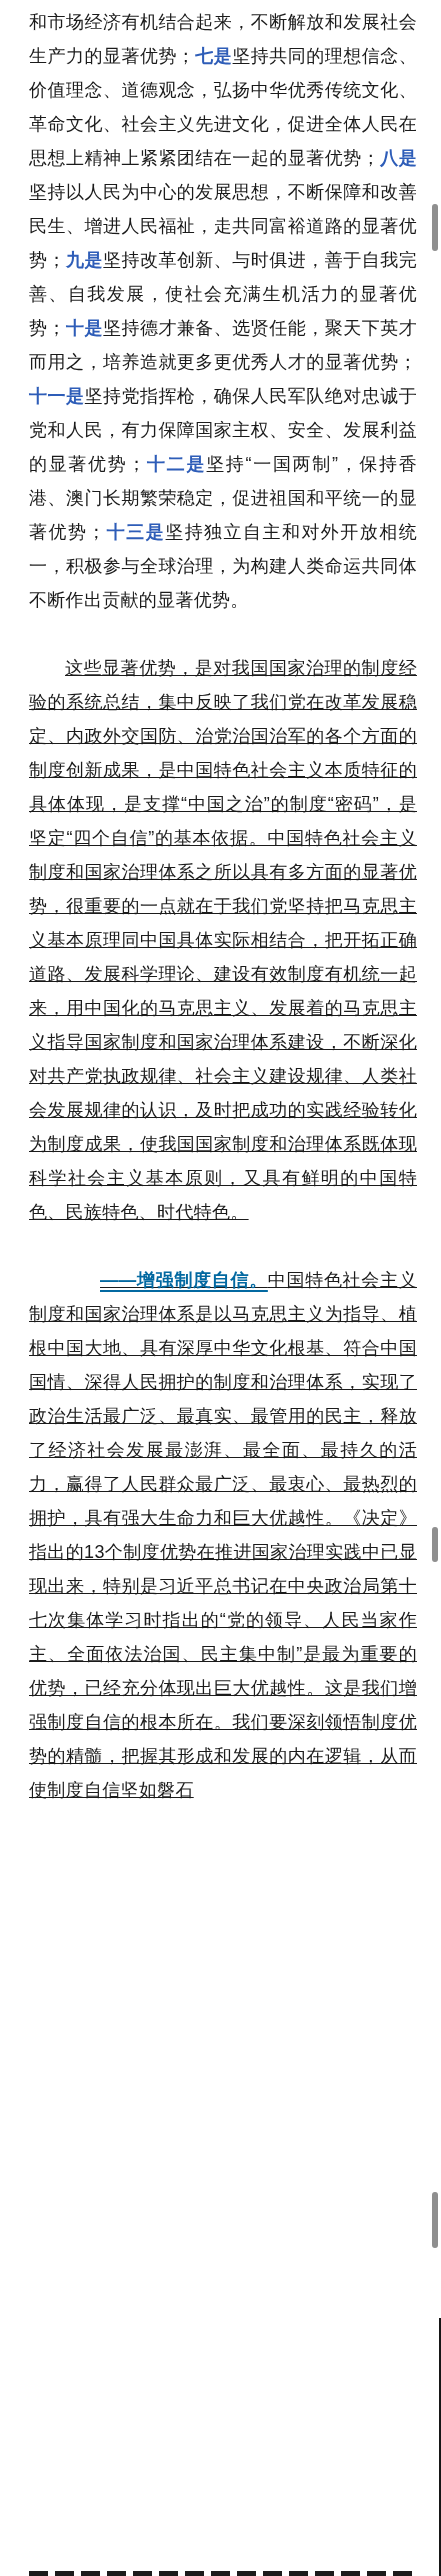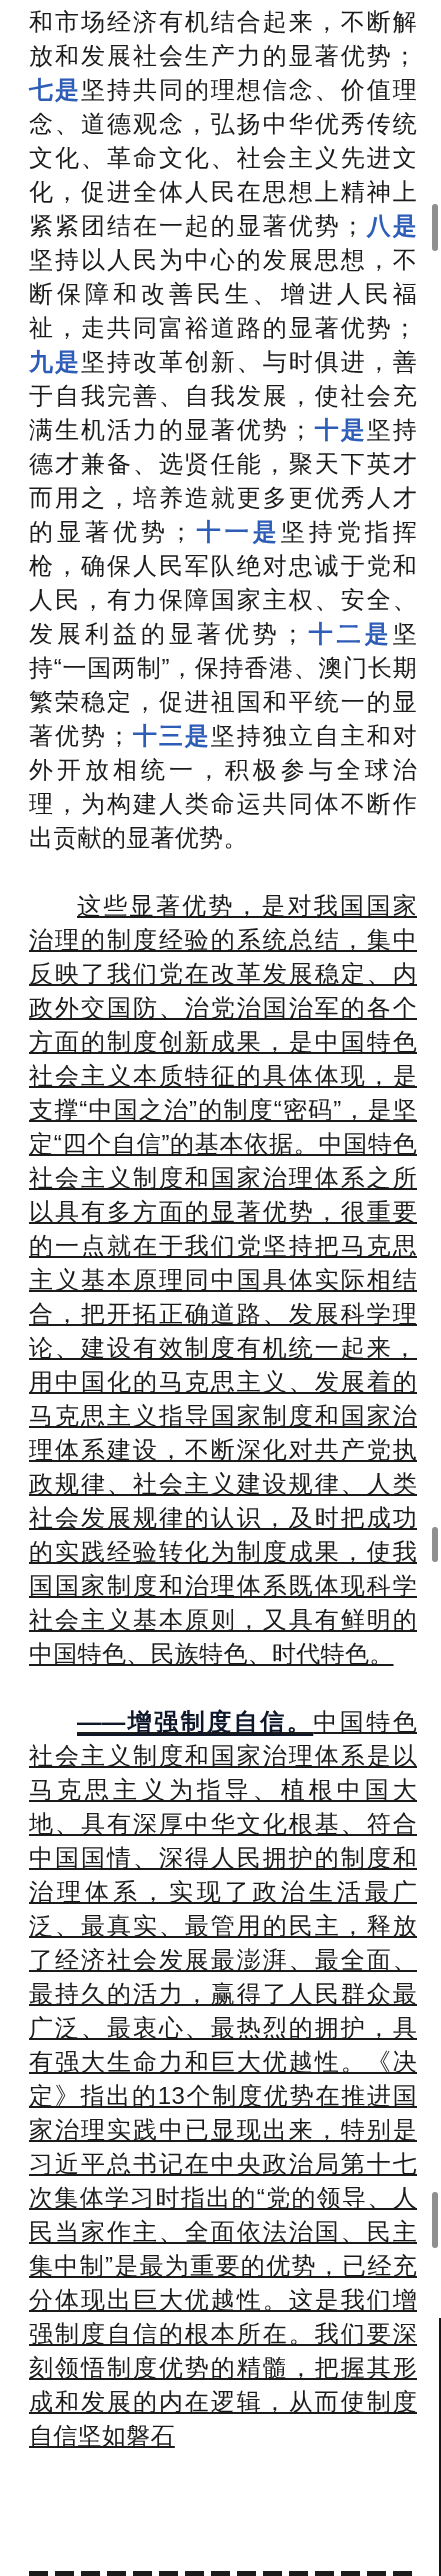--- a/index.html
+++ b/index.html
@@ -15,41 +15,42 @@
     font-family: "Liberation Sans", sans-serif;
   }
   .article {
     position: absolute;
     left: 29px;
     top: 4.7px;
     width: 388px;
   }
   p.para {
     margin: 0;
-    font-size: 24px;
+    font-size: 18px;
     line-height: 34px;
     letter-spacing: 0.3px;
     color: #1b1b1b;
     text-align: justify;
     word-break: break-all;
   }
   p.para + p.para { margin-top: 34px; text-decoration: underline; }
   p.indent { text-indent: 2em; }
 
   .r-text { color: #1b1b1b; }
   .r-marker {
     color: #2e5db8;
     font-weight: 700;
   }
   .r-highlight {
-    color: #0f172a;
+    color: #0369a1;
     font-weight: 700;
     text-decoration: underline;
     text-decoration-thickness: 2.3px;
     text-underline-offset: 3.5px;
+    margin-left: 35px;
   }
 
   .scroll-thumb {
     position: absolute;
     left: 432px;
     width: 5.9px;
     border-radius: 2.9px;
     background: #8f8f8f;
   }
   #scroll-thumb-1 { top: 204px;  height: 47px; }

